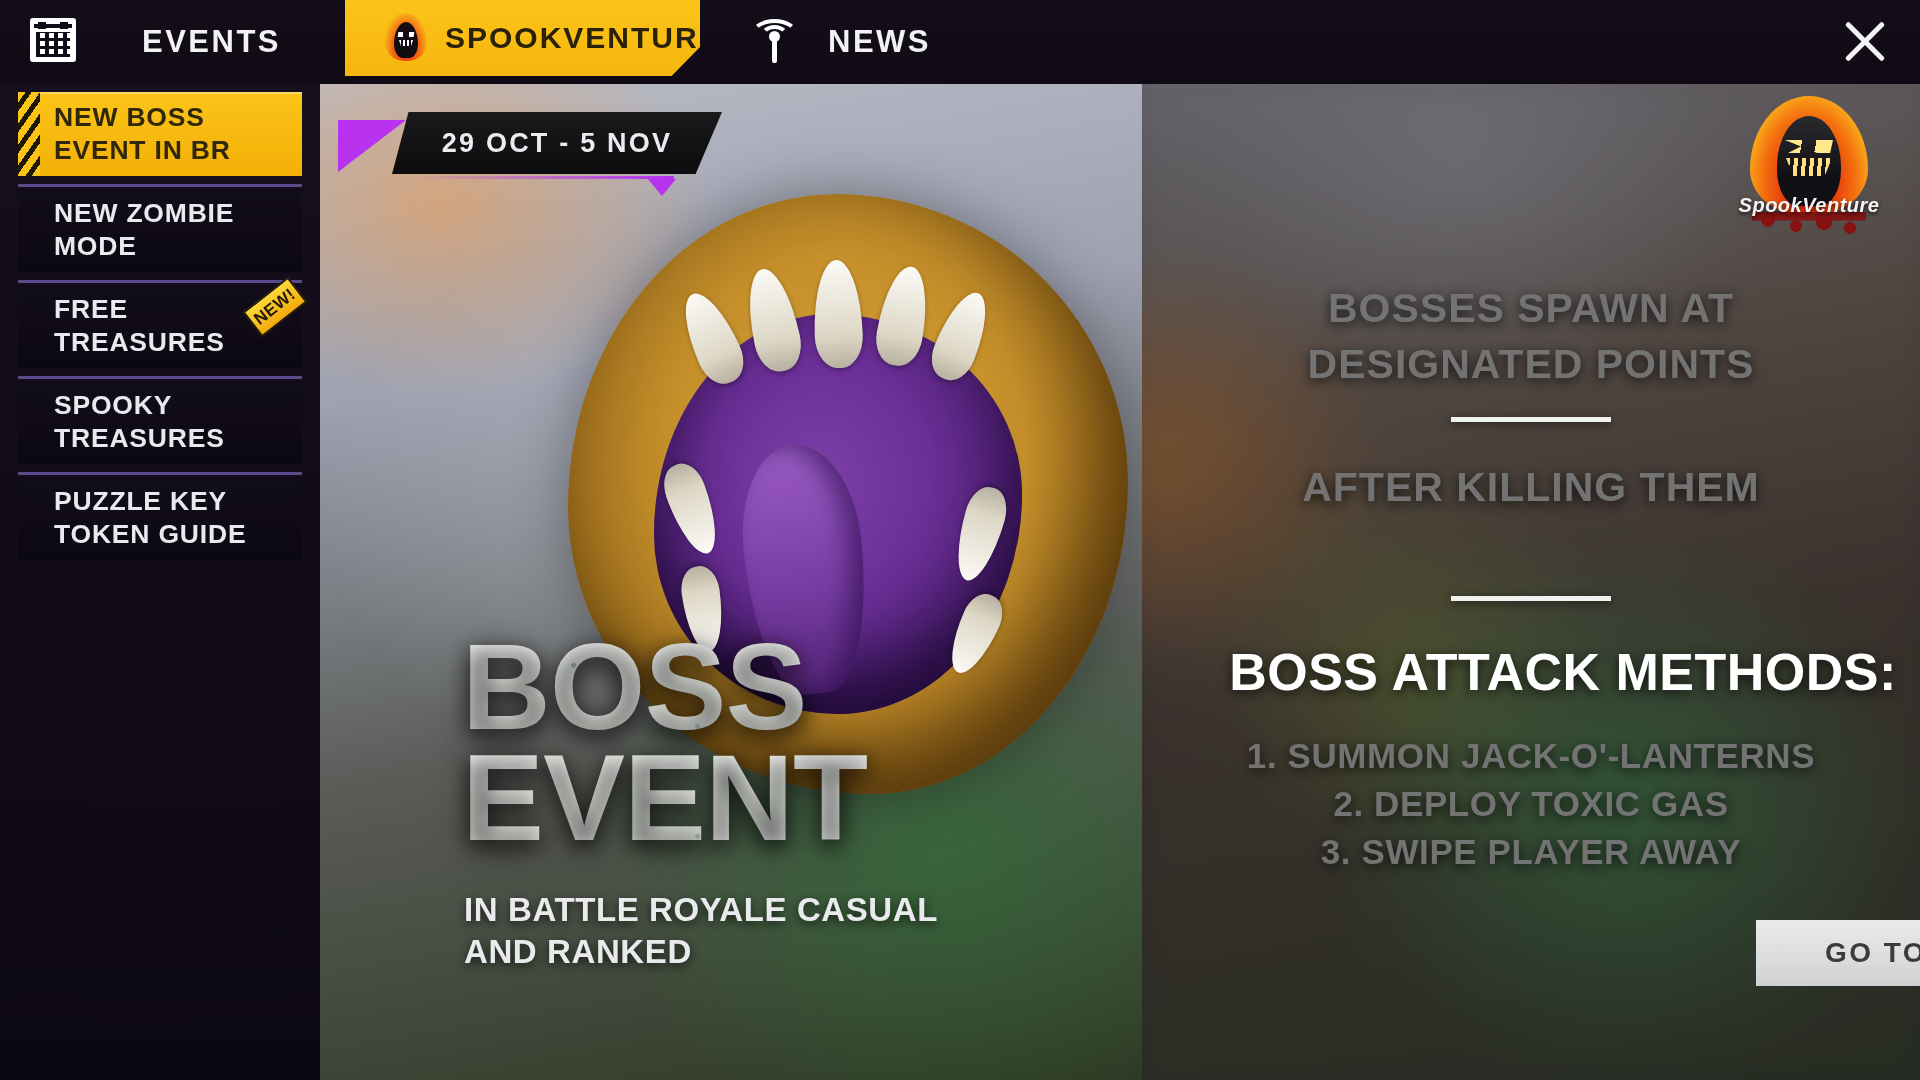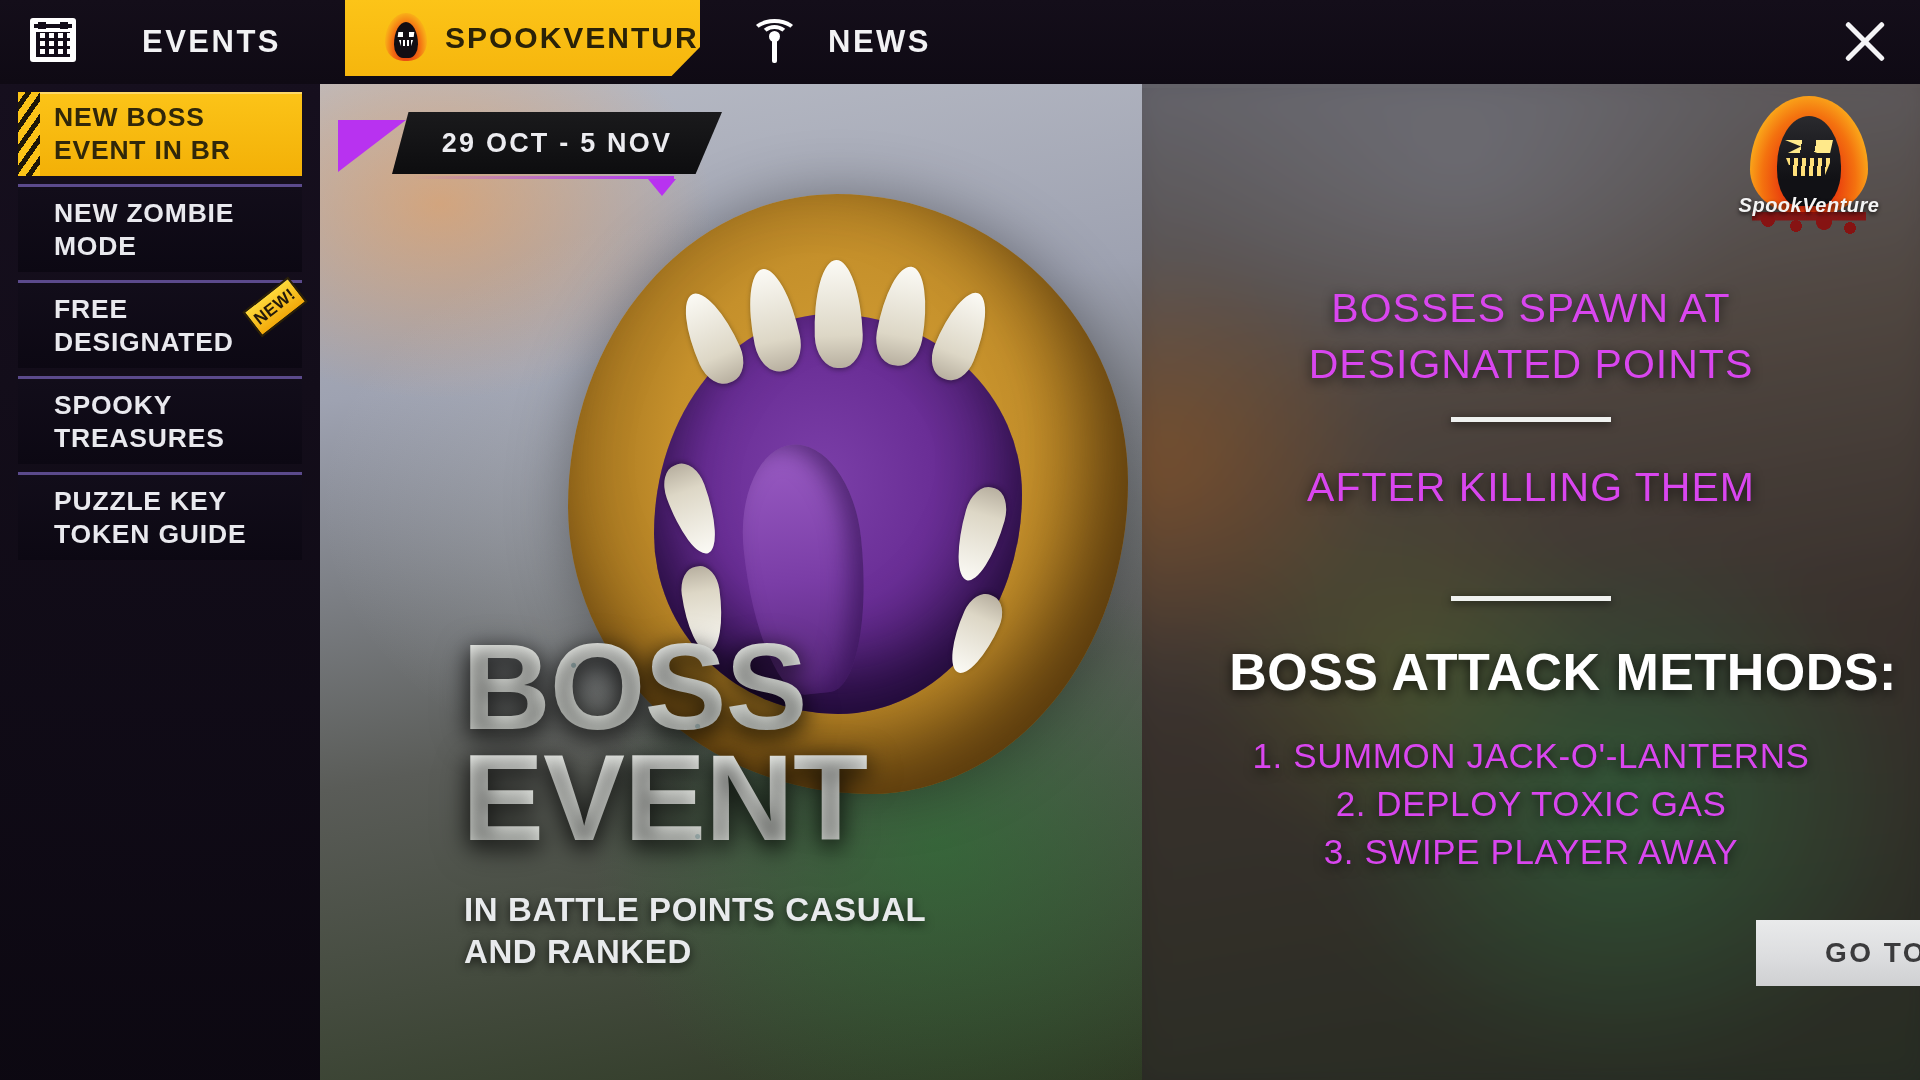--- a/index.html
+++ b/index.html
@@ -189,21 +189,21 @@
     text-shadow:0 2px 4px rgba(0,0,0,.8); }
   .logo .ldrip{ position:absolute; left:16px; top:120px; width:114px; height:34px;
     background:
       radial-gradient(circle 7px at 16px 8px,#8c0d0d 98%,transparent),
       radial-gradient(circle 6px at 44px 14px,#8c0d0d 98%,transparent),
       radial-gradient(circle 8px at 72px 10px,#8c0d0d 98%,transparent),
       radial-gradient(circle 6px at 98px 16px,#8c0d0d 98%,transparent),
       linear-gradient(180deg,rgba(140,13,13,.95) 0 8px, rgba(140,13,13,0) 9px);
     opacity:.9; }
 
-  .info-line{ text-align:center; color:#d946ef; font-weight:400;
+  .info-line{ text-align:center; color:#737373; font-weight:700;
     text-shadow:0 3px 12px rgba(0,0,0,.75); }
   .blk1{ position:absolute; left:0; top:196px; width:778px; font-size:41px; line-height:56px;
     letter-spacing:1px; }
   .rule1{ position:absolute; left:309px; top:333px; width:160px; height:5px; background:#f0f2f0;
     box-shadow:0 2px 8px rgba(0,0,0,.6); }
   .blk2{ position:absolute; left:0; top:375px; width:778px; font-size:41px; line-height:56px;
     letter-spacing:1px; }
   .rule2{ position:absolute; left:309px; top:512px; width:160px; height:5px; background:#f0f2f0;
     box-shadow:0 2px 8px rgba(0,0,0,.6); }
   .blk3{ position:absolute; left:0; top:558px; width:778px; font-size:52px; font-weight:700;
@@ -283,21 +283,21 @@
 
     <div class="side-item">
       <div class="lbl">
         <span>NEW ZOMBIE</span><br>
         <span>MODE</span>
       </div>
     </div>
 
     <div class="side-item">
       <div class="lbl">
-        <span>FREE DESIGNATED</span>
+        <span>FREE TREASURES</span>
       </div>
       <div class="badge-new">
         <span>NEW!</span>
       </div>
     </div>
 
     <div class="side-item">
       <div class="lbl">
         <span>SPOOKY</span><br>
         <span>TREASURES</span>
@@ -339,21 +339,21 @@
       </div>
       <div class="banner-rule"></div>
       <div class="banner-tri2"></div>
 
       <div class="poster-title">
         <div class="ln">BOSS</div>
         <div class="ln">EVENT</div>
       </div>
 
       <div class="poster-sub">
-        <div>IN BATTLE POINTS CASUAL</div>
+        <div>IN BATTLE ROYALE CASUAL</div>
         <div>AND RANKED</div>
       </div>
     </div>
 
     <div class="info">
       <div class="blurbg"></div>
       <div class="dim"></div>
 
       <div class="logo">
         <div class="lflame"></div>

